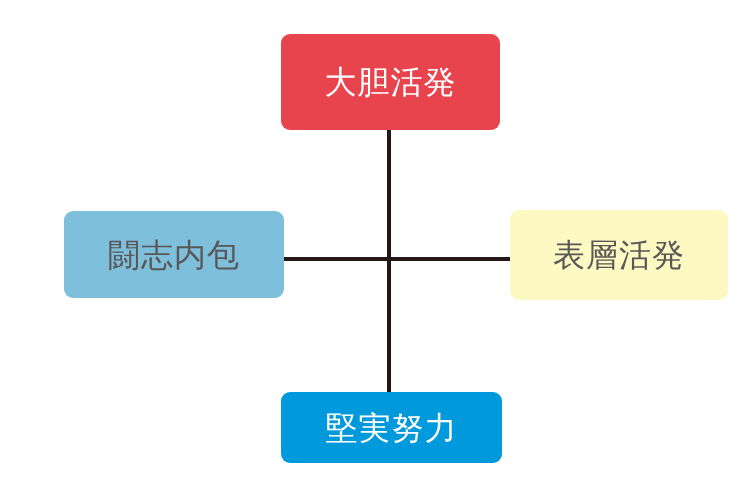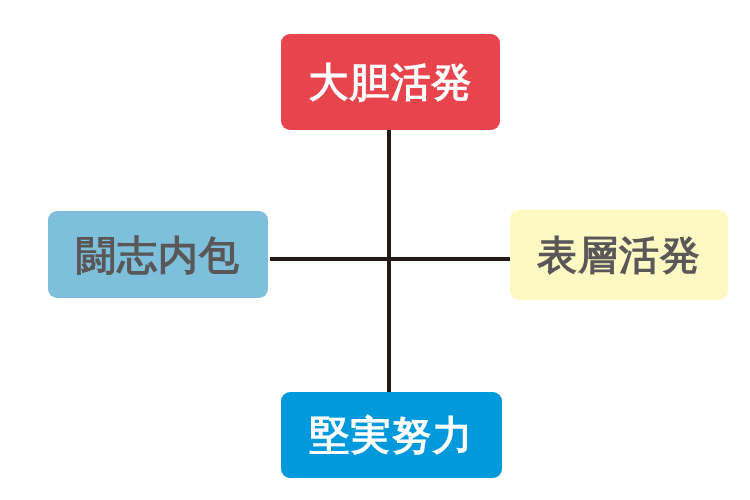--- a/index.html
+++ b/index.html
@@ -42,40 +42,40 @@
   .node {
     position: absolute;
     display: flex;
     align-items: center;
     justify-content: center;
     border-radius: 9px;
     box-sizing: border-box;
     user-select: none;
   }
   .node-label {
-    font-weight: bold;
-    font-size: 40px;
+    font-weight: normal;
+    font-size: 32px;
     line-height: 1;
     letter-spacing: 1px;
     white-space: nowrap;
   }
 
   
   #node-top {
     left: 281px;
     top: 34px;
     width: 219px;
     height: 96px;
     background: #e8444e;
   }
   #node-top .node-label { color: #ffffff; }
 
   
   #node-left {
-    left: 48px;
+    left: 64px;
     top: 211px;
     width: 220px;
     height: 87px;
     background: #7ec0dc;
   }
   #node-left .node-label { color: #595757; }
 
   
   #node-right {
     left: 510px;
@@ -84,21 +84,21 @@
     height: 90px;
     background: #fef9c3;
   }
   #node-right .node-label { color: #595757; }
 
   
   #node-bottom {
     left: 281px;
     top: 392px;
     width: 221px;
-    height: 86px;
+    height: 71px;
     background: #0099dc;
   }
   #node-bottom .node-label { color: #ffffff; }
 </style>
 </head>
 <body>
 
 <div id="canvas">
 
   <div class="line line-vertical"></div>

